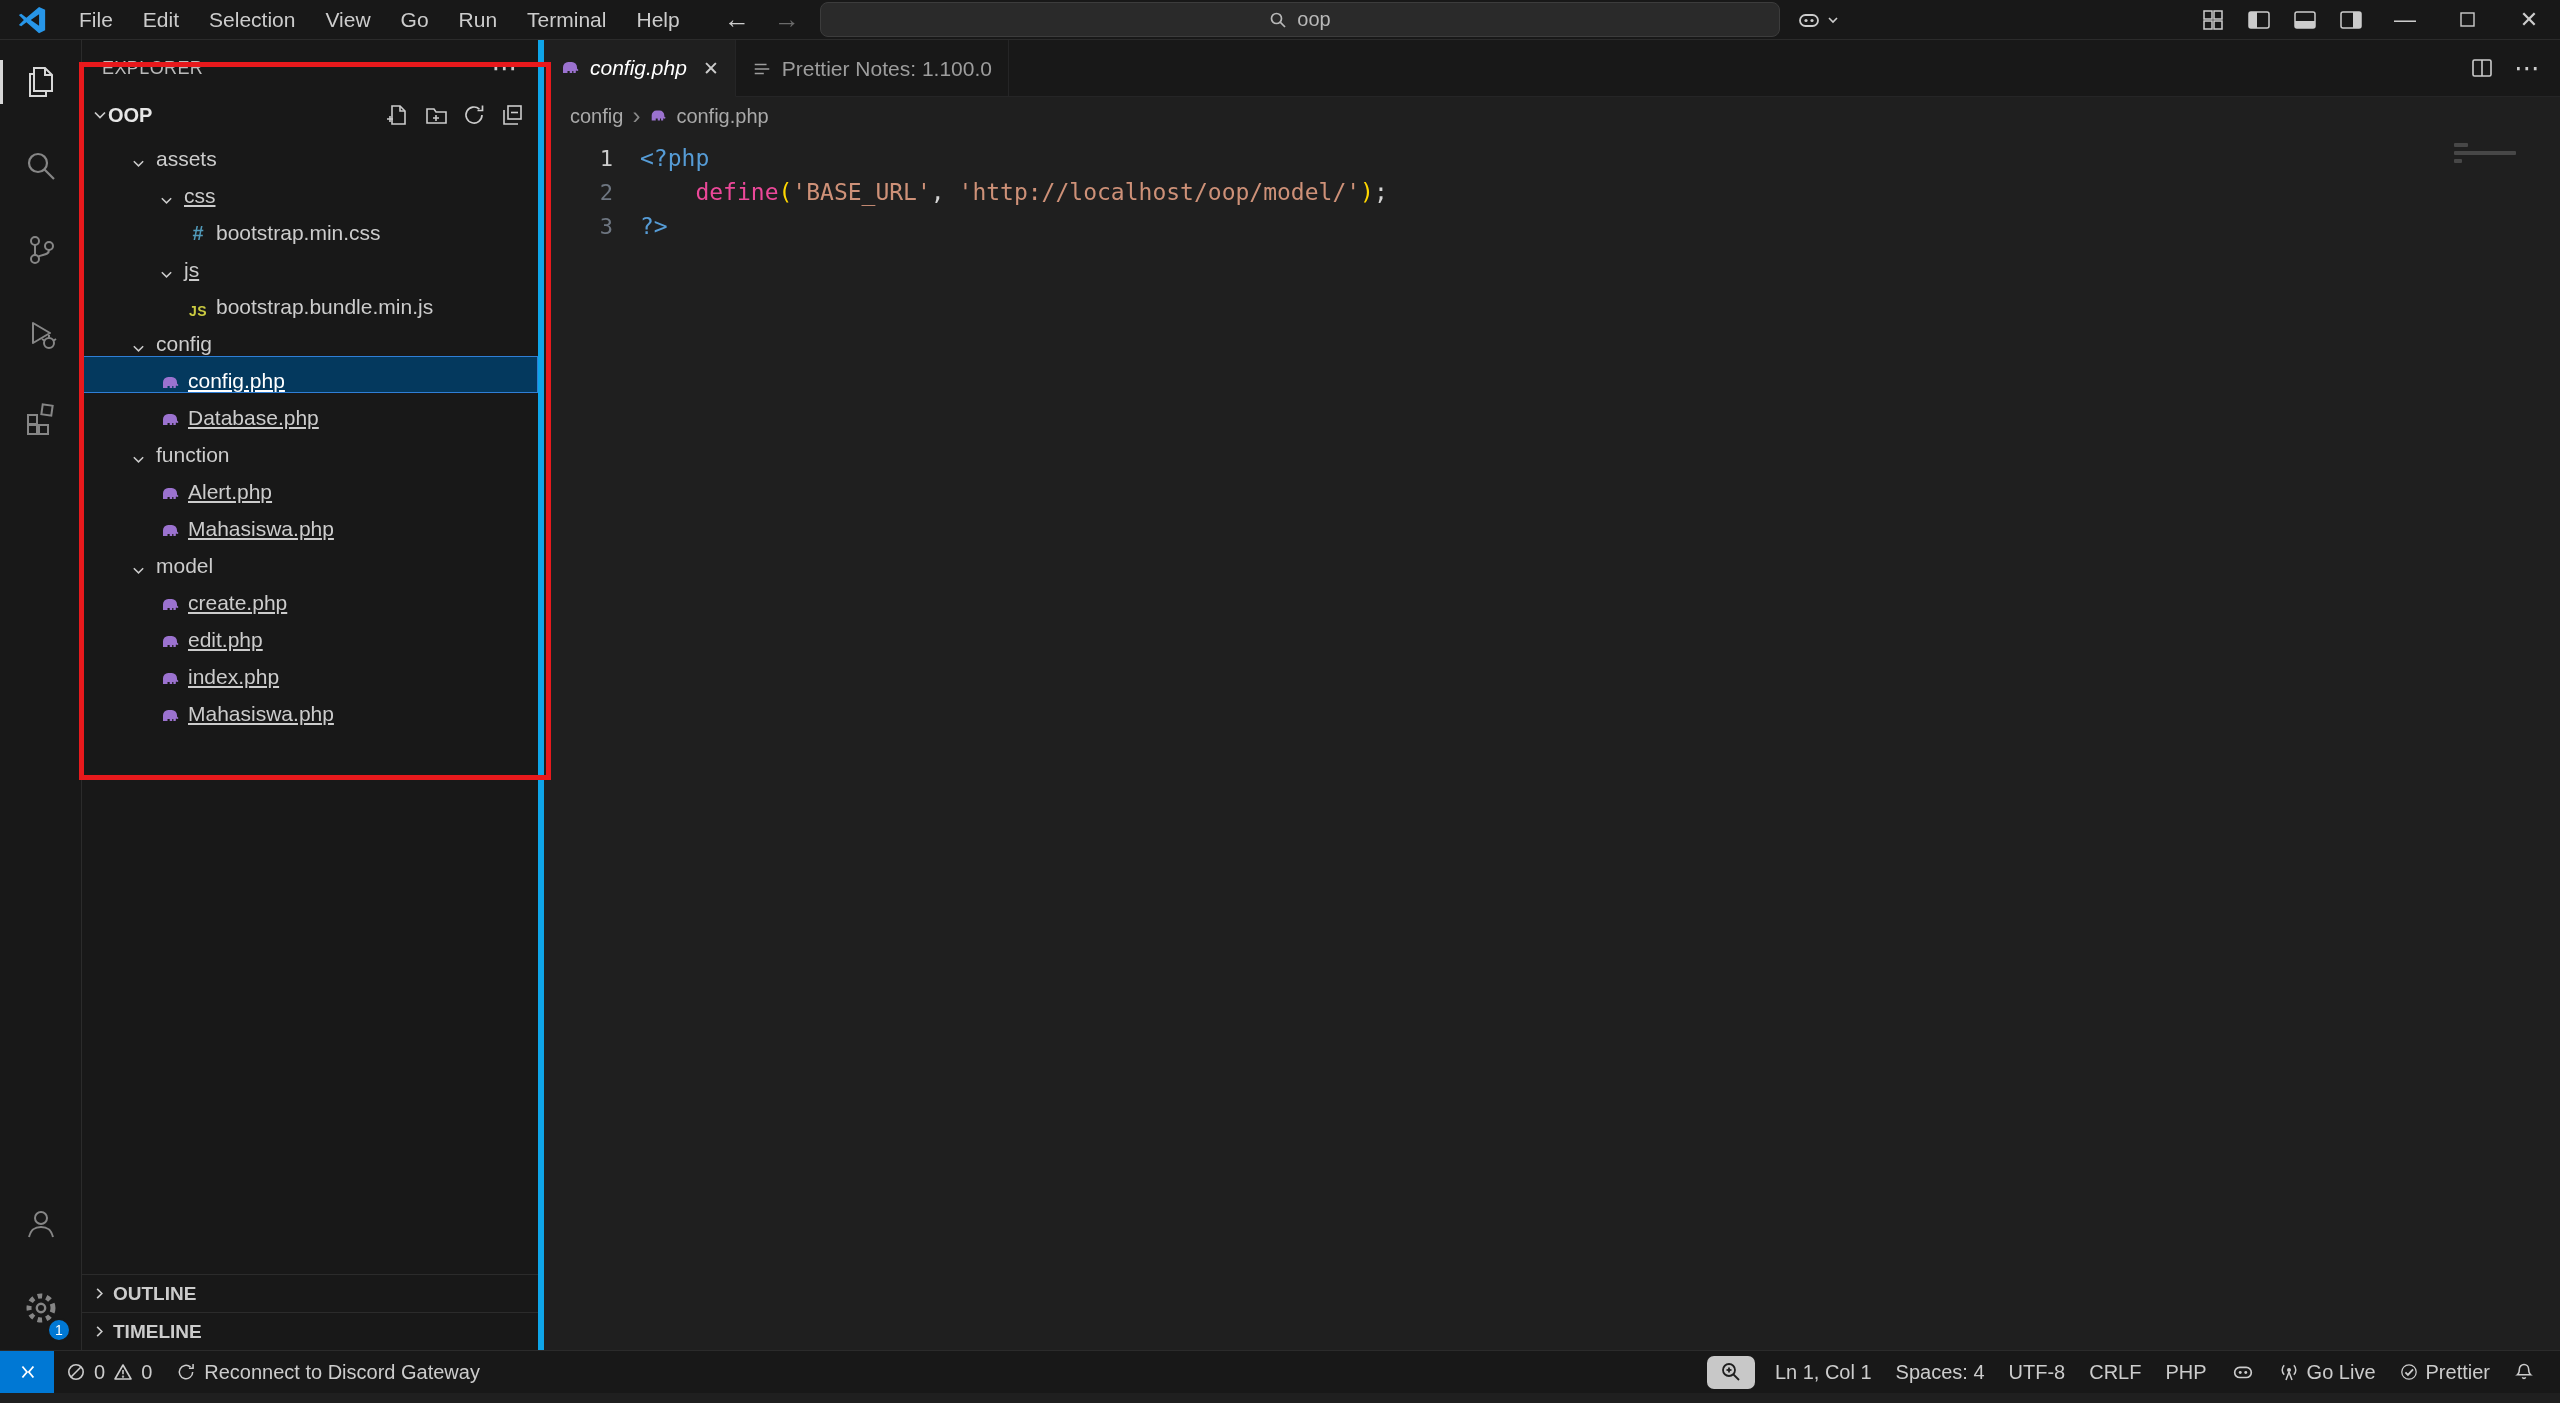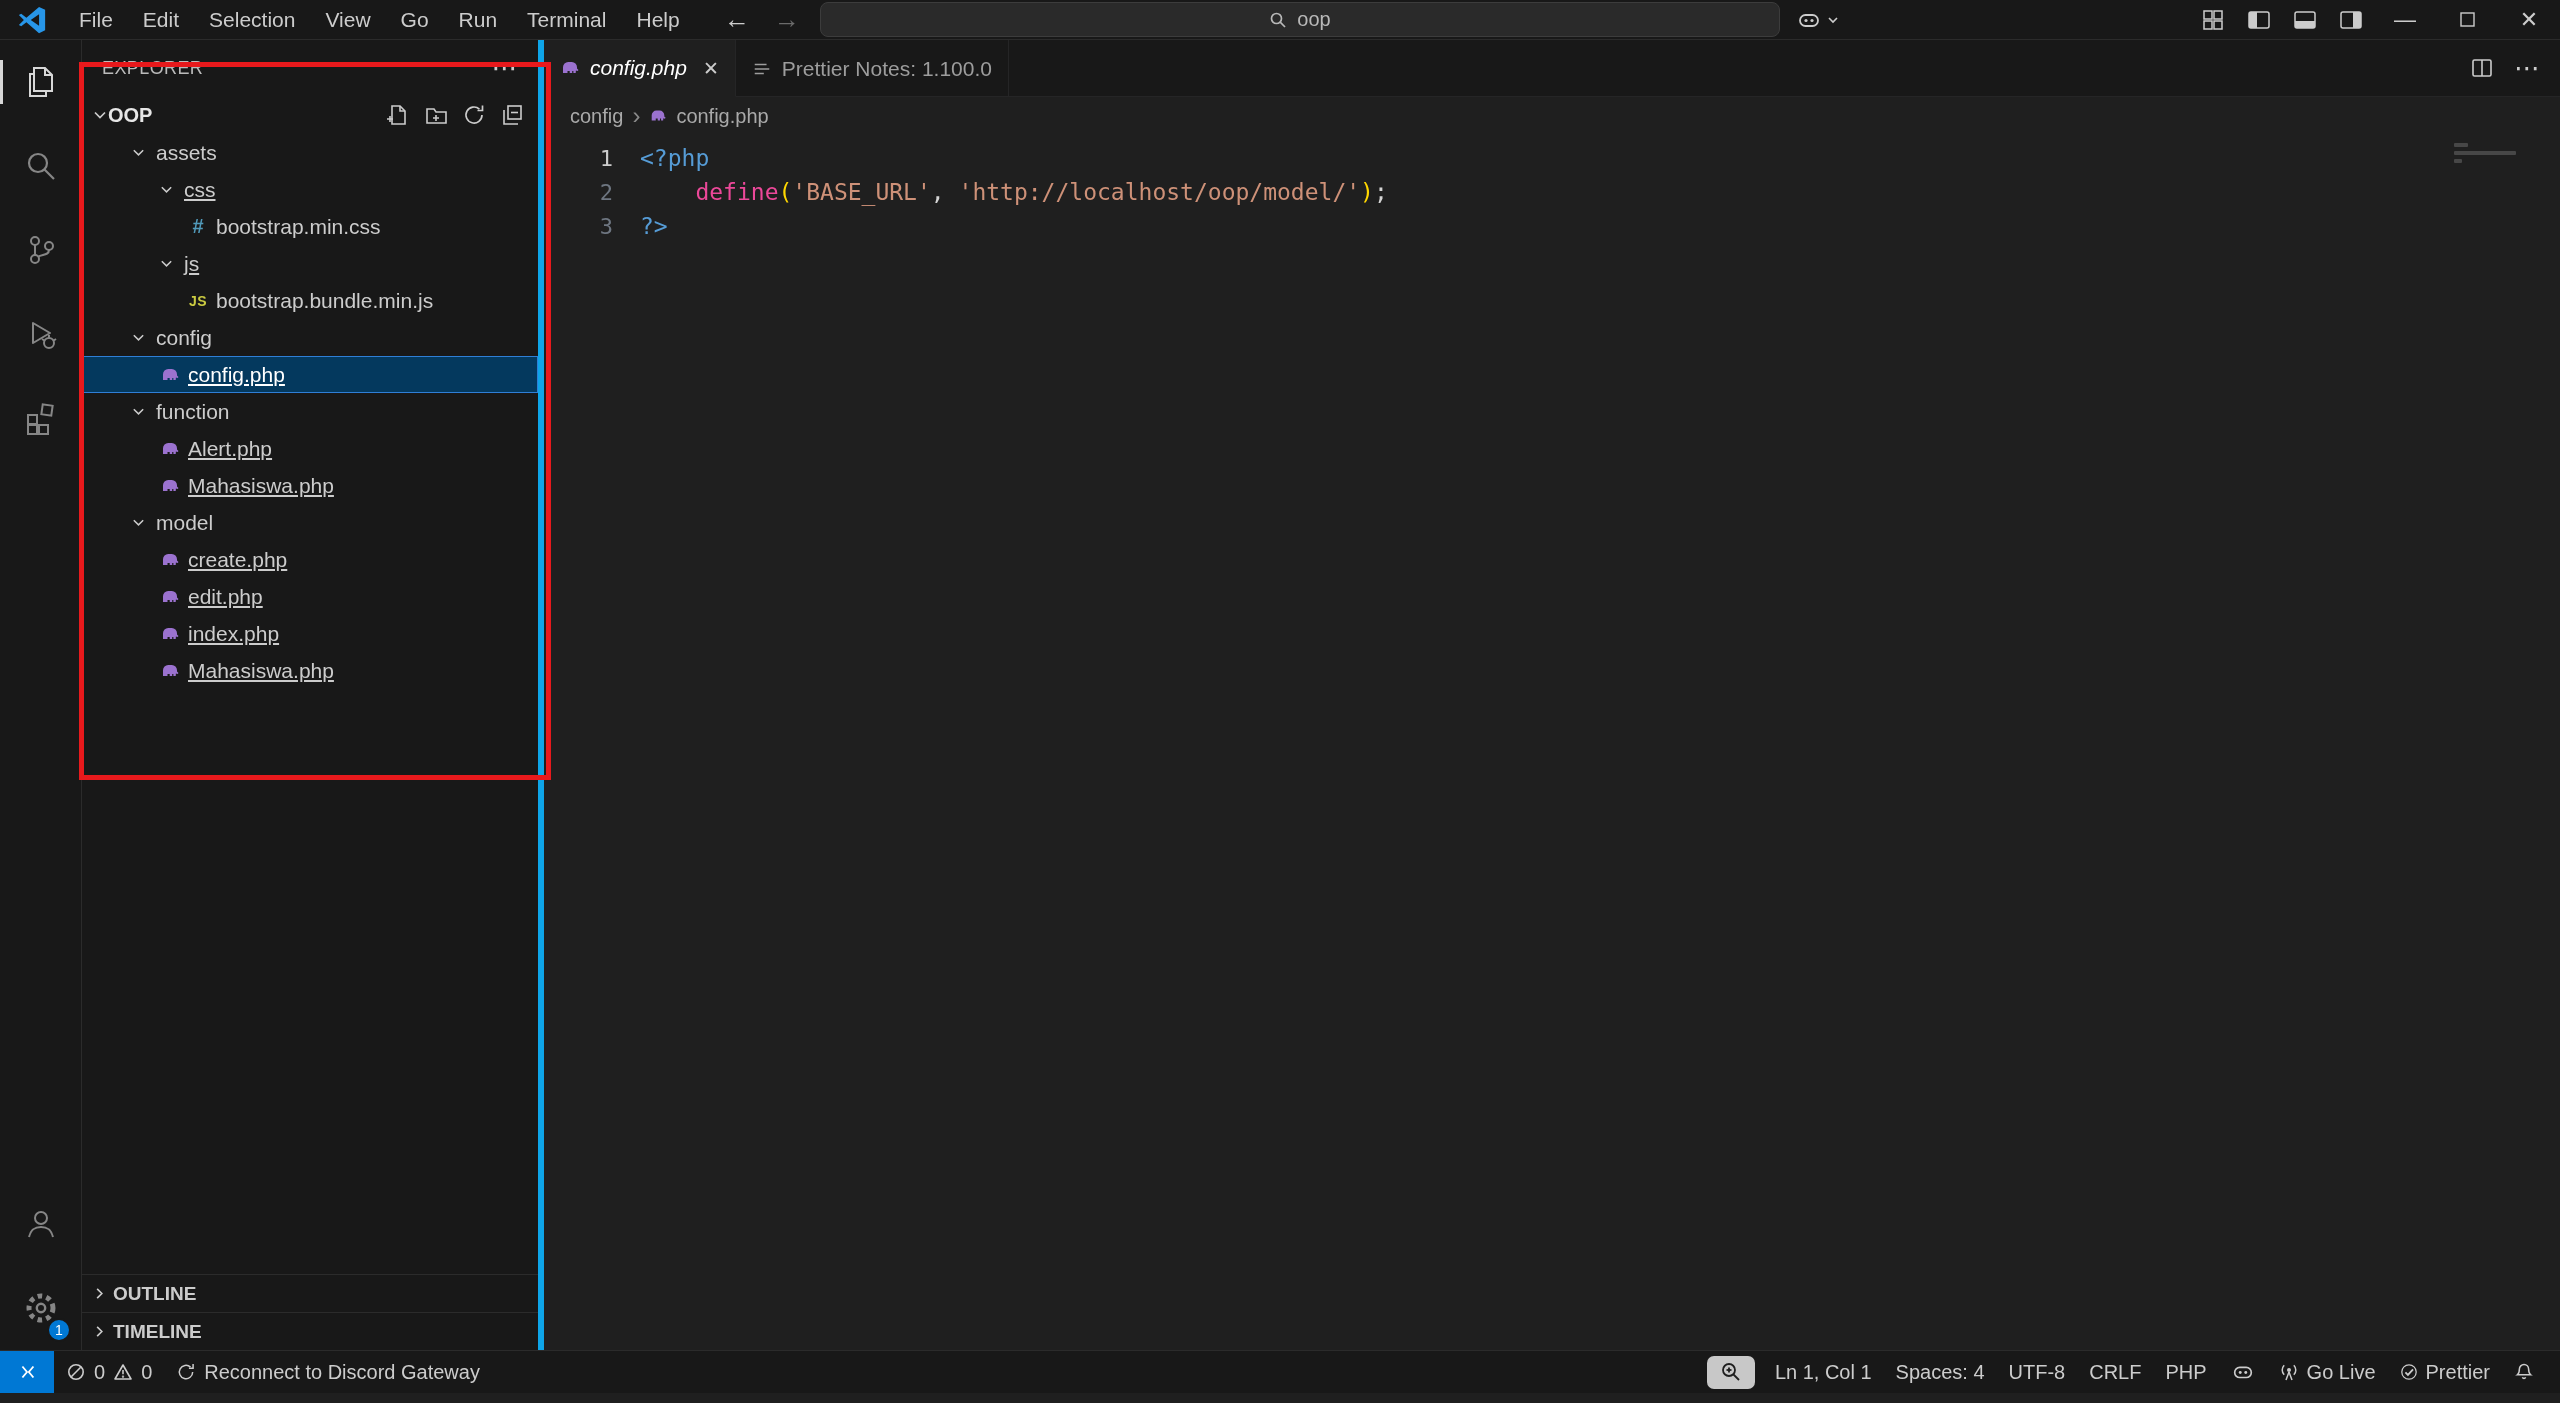--- a/index.html
+++ b/index.html
@@ -49,21 +49,21 @@
   .sidebar { width:462px; background:#181818; border-right:6px solid #0ea5e9;
     display:flex; flex-direction:column; }
   .sidebar-header { height:56px; display:flex; align-items:center; padding:0 20px;
     color:#bbbbbb; font-size:18px; letter-spacing:.4px; }
   .sidebar-header .spacer, .section-row .spacer { flex:1; }
   .more-dots { font-size:26px; color:#cccccc; line-height:1; }
   .section-row { height:38px; display:flex; align-items:center; padding:0 14px 0 10px;
     font-weight:bold; font-size:20px; color:#e6e6e6; }
   .section-row .actions { display:flex; align-items:center; gap:14px; color:#cccccc; }
   .tree { }
-  .row { height:37px; display:flex; align-items:center; color:#cccccc; font-size:21px; position:relative; }
+  .row { height:37px; display:flex; align-items:flex-end; color:#cccccc; font-size:21px; position:relative; }
   .row .chev { width:28px; display:flex; justify-content:center; color:#cccccc; }
   .row .ficon { width:28px; display:flex; justify-content:center; align-items:center; }
   .row .lbl { margin-left:4px; white-space:nowrap; }
   .lvl1 { padding-left:42px; } .lvl2 { padding-left:70px;text-decoration:underline; } .lvl3 { padding-left:98px; }
   .row.file.lvl2 { padding-left:74px; } .row.file.lvl3 { padding-left:102px; }
   .row.selected { background:#04395e; color:#ffffff; outline:1px solid #2f7fd6; outline-offset:-1px; }
   .css-glyph { color:#519aba; font-weight:bold; font-size:20px; }
   .js-glyph { color:#cbcb41; font-weight:bold; font-size:14px; letter-spacing:.5px; }
   .sb-bottom { margin-top:auto; }
   .collapsed-section { height:38px; display:flex; align-items:center; padding-left:10px;
@@ -344,20 +344,28 @@
         <span class="lbl">config</span>
       </div>
       <div class="row file lvl2 selected">
         <span class="ficon">
           <svg width="20" height="20" viewBox="0 0 20 20">
               <path fill="#9b72cf" d="M3 15V9.2A5.2 5.2 0 0 1 8.2 4h3.6A5.2 5.2 0 0 1 17 9.2v1.4l1.5 1.3-.9 1.2-1.7-.7-.2 2.6h-2.3v-2.1h-1.2V15h-2.5v-2.1H7.5V15Z"></path>
             </svg>
         </span>
         <span class="lbl">config.php</span>
       </div>
+      <div class="row file lvl2">
+        <span class="ficon">
+          <svg width="20" height="20" viewBox="0 0 20 20">
+              <path fill="#9b72cf" d="M3 15V9.2A5.2 5.2 0 0 1 8.2 4h3.6A5.2 5.2 0 0 1 17 9.2v1.4l1.5 1.3-.9 1.2-1.7-.7-.2 2.6h-2.3v-2.1h-1.2V15h-2.5v-2.1H7.5V15Z"></path>
+            </svg>
+        </span>
+        <span class="lbl">Database.php</span>
+      </div>
       <div class="row lvl1">
         <span class="chev">
             <svg width="15" height="15" viewBox="0 0 16 16" fill="none" stroke="currentColor" stroke-width="1.6">
               <path d="M3 5.5 8 10.5 13 5.5"></path>
             </svg>
           </span>
         <span class="lbl">function</span>
       </div>
       <div class="row file lvl2">
         <span class="ficon">

